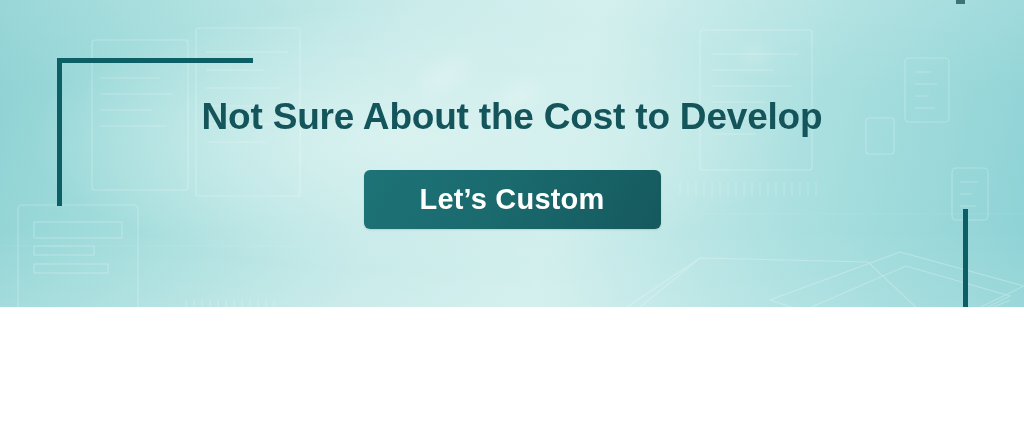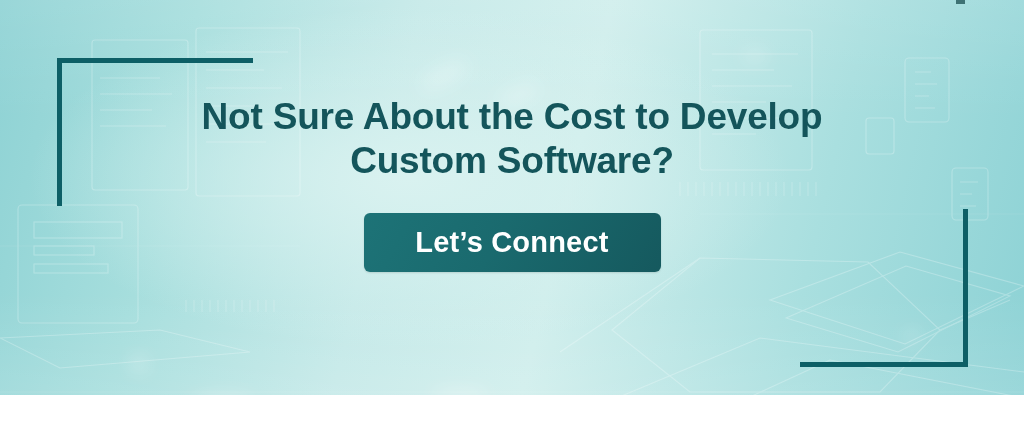--- a/index.html
+++ b/index.html
@@ -3,21 +3,21 @@
 <meta charset="utf-8">
 <style>
   html, body {
     margin: 0;
     padding: 0;
     background: #ffffff;
   }
   #banner {
     position: relative;
     width: 1024px;
-    height: 395px;
+    height: 307px;
     overflow: hidden;
     font-family: "Liberation Sans", sans-serif;
     background: #fde047;
   }
 
   
   .bg-base {
     position: absolute;
     inset: 0;
     background:
@@ -196,18 +196,17 @@
   </div>
 
   <div class="bracket bracket-br">
     <span class="seg v"></span>
     <span class="seg h"></span>
   </div>
 
   <div class="content">
     <h1 class="headline">
       <span class="line">Not Sure About the Cost to Develop</span>
-      <span class="line">Custom Software?</span>
     </h1>
-    <button class="cta">Let’s Connect</button>
+    <button class="cta">Let’s Custom</button>
   </div>
 
 </div>
 
 </body></html>

